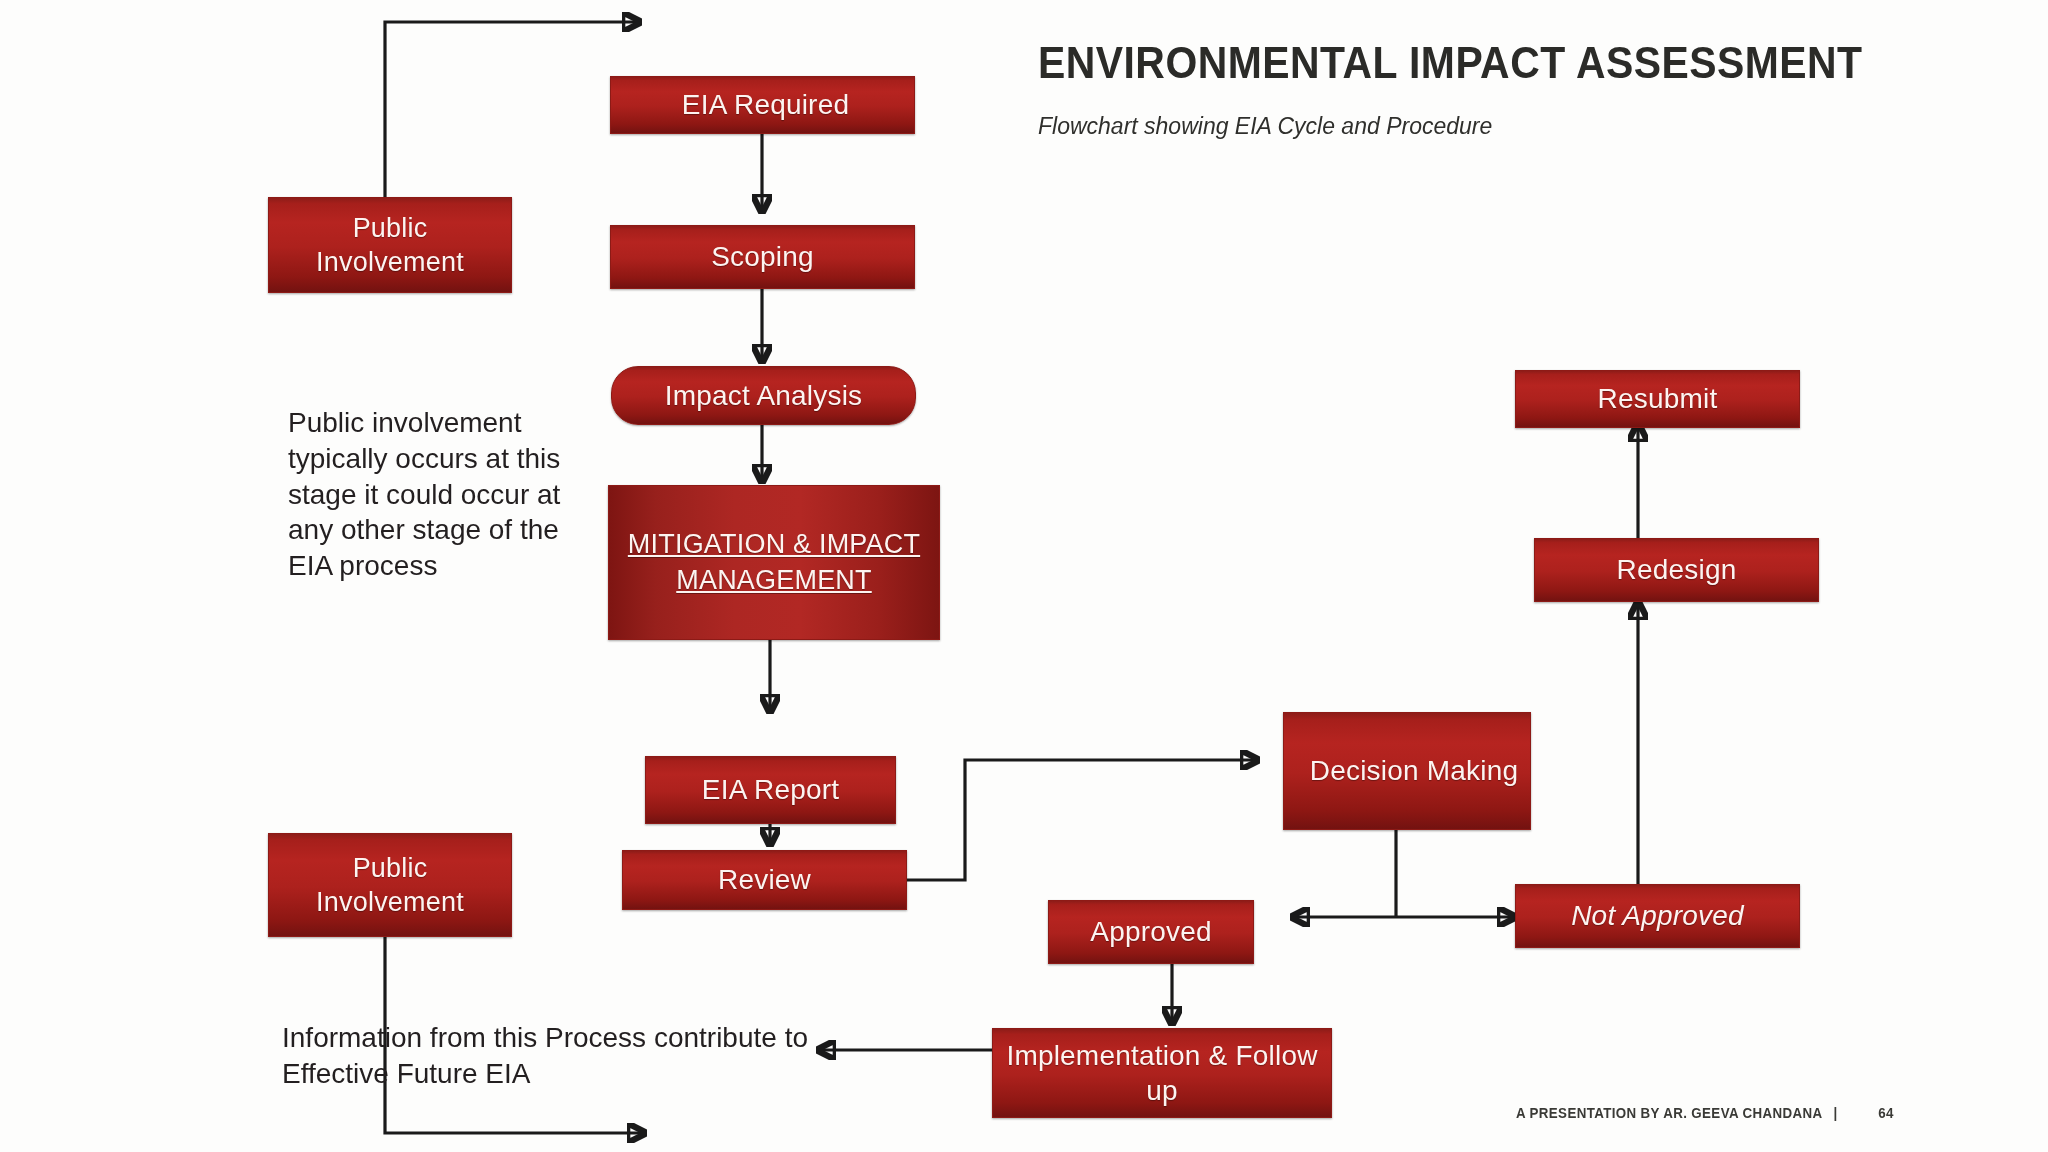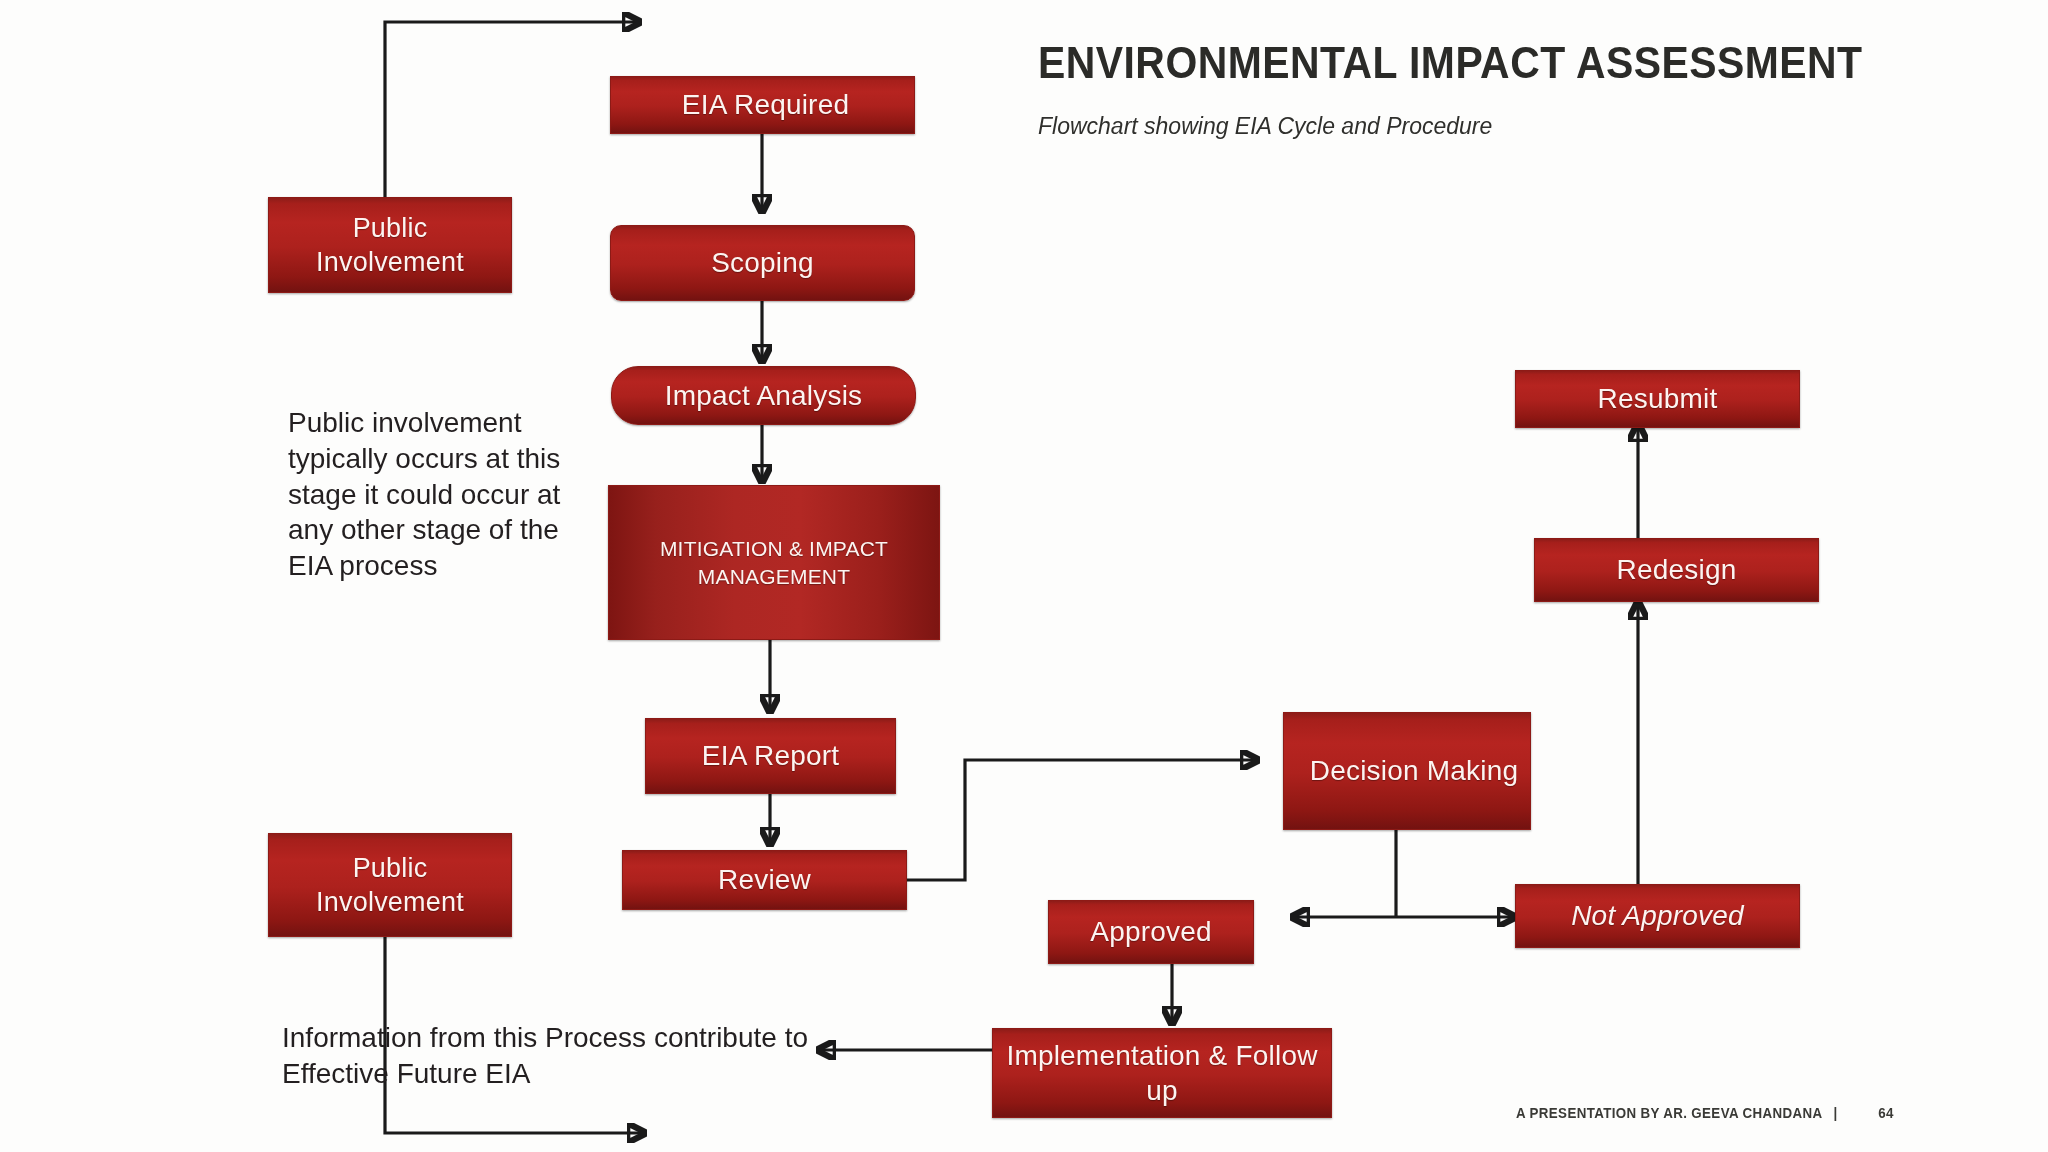--- a/index.html
+++ b/index.html
@@ -153,27 +153,27 @@
     <path d="M 992 1050 L 818 1050" marker-end="url(#ah)"></path>
 
     <path d="M 385 937 L 385 1133 L 645 1133" marker-end="url(#ah)"></path>
   </svg>
 
   <div id="title">ENVIRONMENTAL IMPACT ASSESSMENT</div>
   <div id="subtitle">Flowchart showing EIA Cycle and Procedure</div>
 
   <div class="node" style="left:610px; top:76px; width:305px; height:58px;padding-left:12px;">EIA Required</div>
 
-  <div class="node" style="left:610px; top:225px; width:305px; height:76px;border-radius:11px;">Scoping</div>
+  <div class="node" style="left:610px; top:225px; width:305px; height:64px;">Scoping</div>
 
   <div class="node" style="left:611px; top:366px; width:305px; height:59px;border-radius:27px;">Impact Analysis</div>
 
-  <div class="node hgrad" style="left:608px; top:485px; width:332px; height:155px; font-size:21px; line-height:1.3;">MITIGATION &amp; IMPACT MANAGEMENT</div>
+  <div class="node hgrad" style="left:608px; top:485px; width:332px; height:155px; font-size:27px; line-height:1.3;text-decoration:underline;">MITIGATION &amp; IMPACT MANAGEMENT</div>
 
-  <div class="node" style="left:645px; top:718px; width:251px; height:76px;text-align:right;">EIA Report</div>
+  <div class="node" style="left:645px; top:756px; width:251px; height:68px;text-align:right;">EIA Report</div>
 
   <div class="node" style="left:622px; top:850px; width:285px; height:60px;">Review</div>
 
   <div class="node" style="left:268px; top:197px; width:244px; height:96px; font-size:27px;">Public Involvement</div>
 
   <div class="node" style="left:268px; top:833px; width:244px; height:104px; font-size:27px;">Public Involvement</div>
 
   <div class="node" style="left:1283px; top:712px; width:248px; height:118px;padding-left:20px;">Decision Making</div>
 
   <div class="node" style="left:1048px; top:900px; width:206px; height:64px;">Approved</div>

